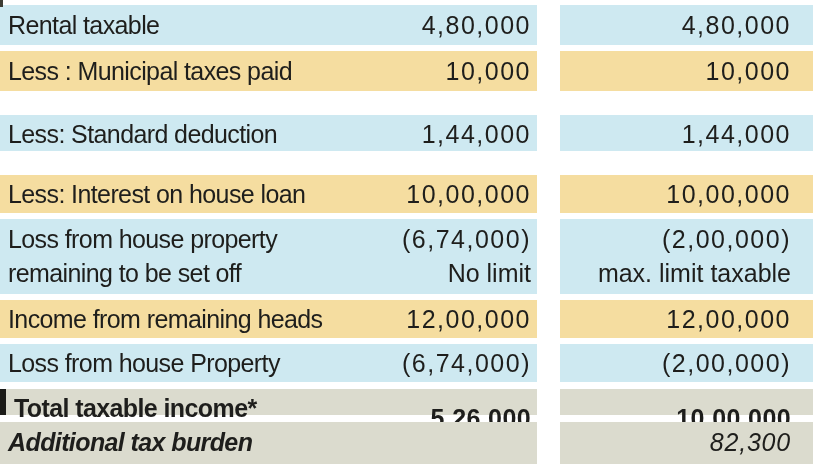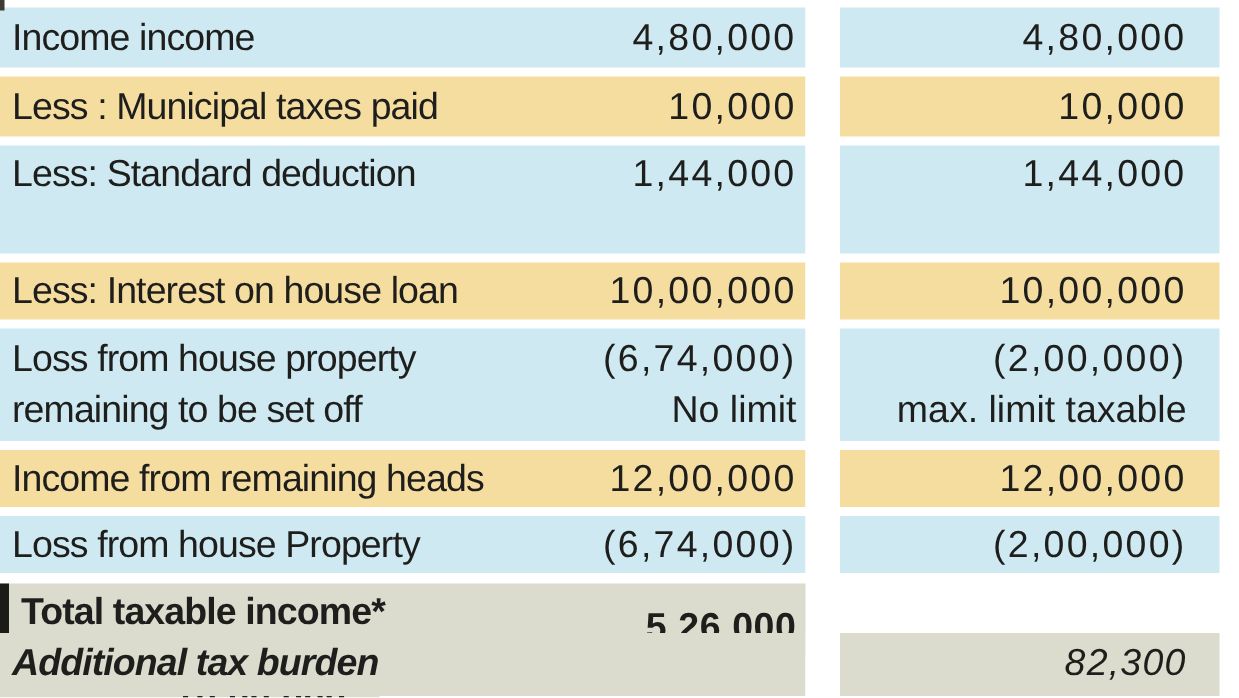--- a/index.html
+++ b/index.html
@@ -23,44 +23,44 @@
   .v1 { flex:0 0 auto; text-align:right; padding-right:6px; font-size:25px; white-space:nowrap; }
   .gap { width:23px; flex:0 0 auto; background:#ffffff; }
   .v2 { width:253px; flex:0 0 auto; text-align:right; padding-right:22px; font-size:25px; box-sizing:border-box; white-space:nowrap; }
   .num { letter-spacing:1.5px; }
   .bg-blue .main, .bg-blue .v2 { background:#cee9f1; }
   .bg-yellow .main, .bg-yellow .v2 { background:#f5dda0;gap:40px; }
   .bg-gray .main, .bg-gray .v2 { background:#dbdbce; }
 
   .r1 { height:40px; } .r1 .line { line-height:40px; }
   .r2 { height:40px; } .r2 .line { line-height:40px; }
-  .r3 { height:72px; } .r3 .line { line-height:33px; }
+  .r3 { height:72px;align-items:center; } .r3 .line { line-height:33px; }
   .r3 .label, .r3 .v1, .r3 .v2 { padding-top:3px; }
   .r4 { height:38px; } .r4 .line { line-height:38px; }
   .r5 { height:75px; } .r5 .line { line-height:34px; }
   .r5 .label, .r5 .v1, .r5 .v2 { padding-top:3px; }
   .r6 { height:38px; } .r6 .line { line-height:38px; }
   .r7 { height:38px; margin-bottom:7px; } .r7 .line { line-height:38px; }
-  .r8 { height:26px; margin-bottom:7px; font-weight:bold;flex-direction:column; } .r8 .line { line-height:39px; }
+  .r8 { height:26px; margin-bottom:7px; font-weight:bold; } .r8 .line { line-height:39px; }
   .r8 .main { border-left:6px solid #1b1b18; }
   .r8 .num { letter-spacing:0.4px;margin-top:10px; }
   .r9 { height:42px; } .r9 .line { line-height:40px; }
   .r9 .label .line { font-style:italic; font-weight:bold; }
   .r9 .v2 .line { font-style:italic; letter-spacing:0.8px; }
 </style>
 </head>
 <body>
 
 <div id="stage">
   <div class="corner-mark"></div>
 
   <div class="row r1 bg-blue">
     <div class="main">
       <div class="label">
-          <div class="line">Income income</div>
+          <div class="line">Rental taxable</div>
         </div>
       <div class="v1">
           <div class="line num">4,80,000</div>
         </div>
     </div>
     <div class="gap"></div>
     <div class="v2">
         <div class="line num">4,80,000</div>
       </div>
   </div>

